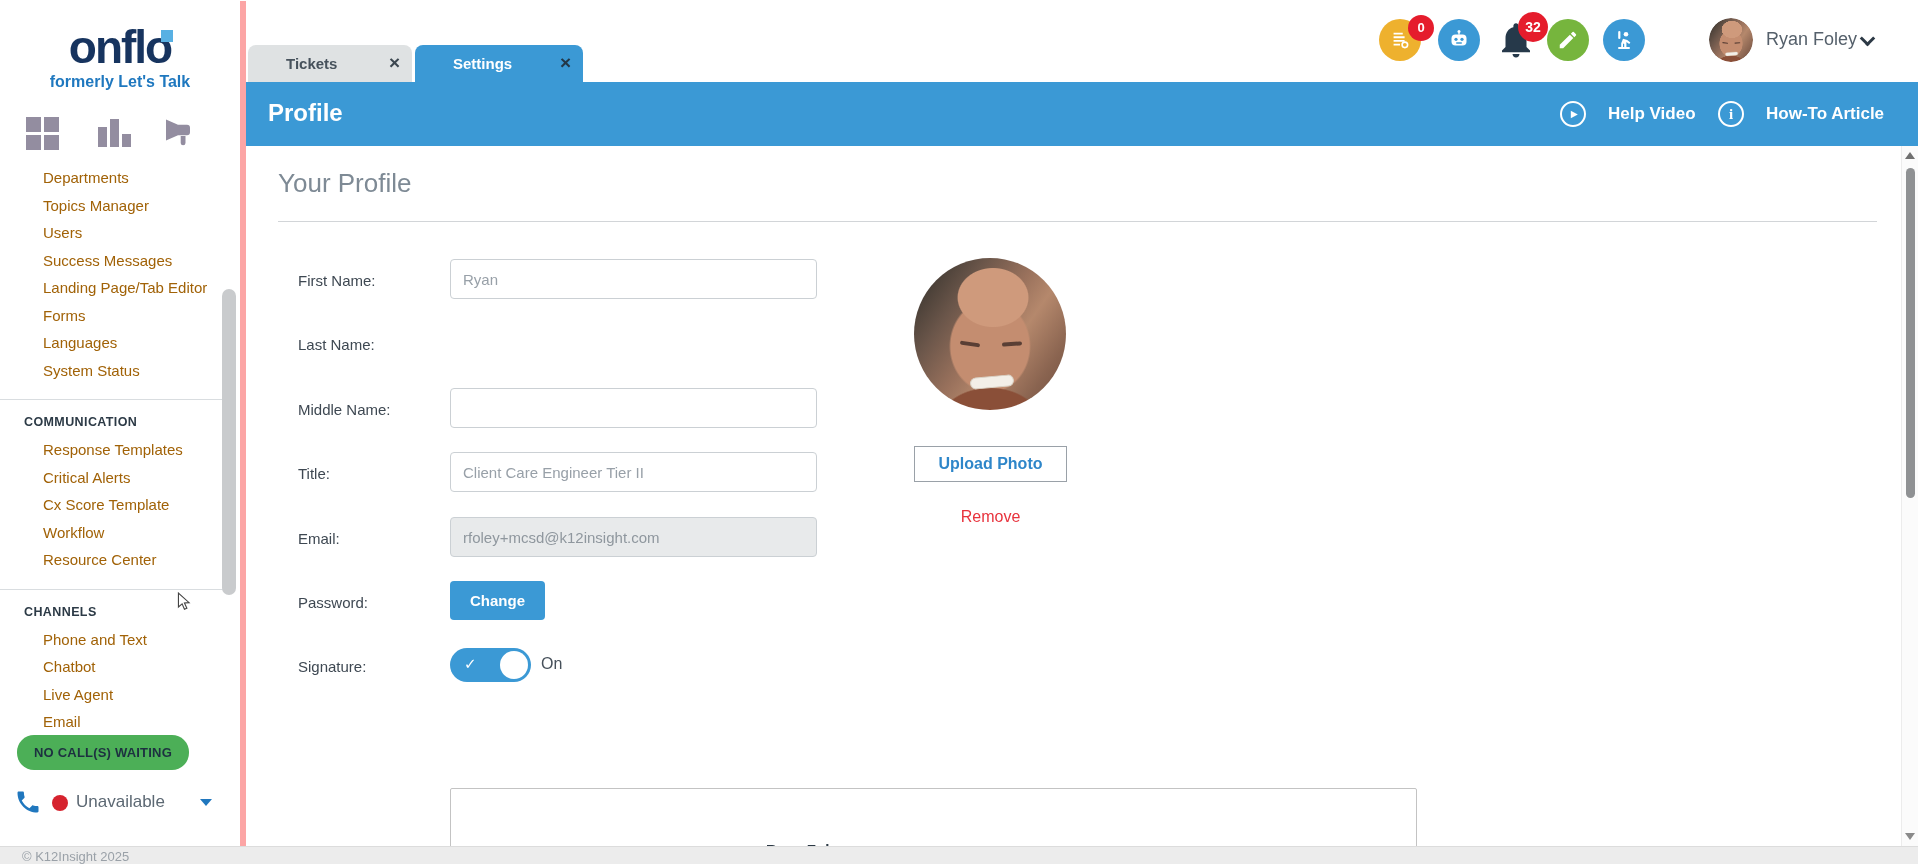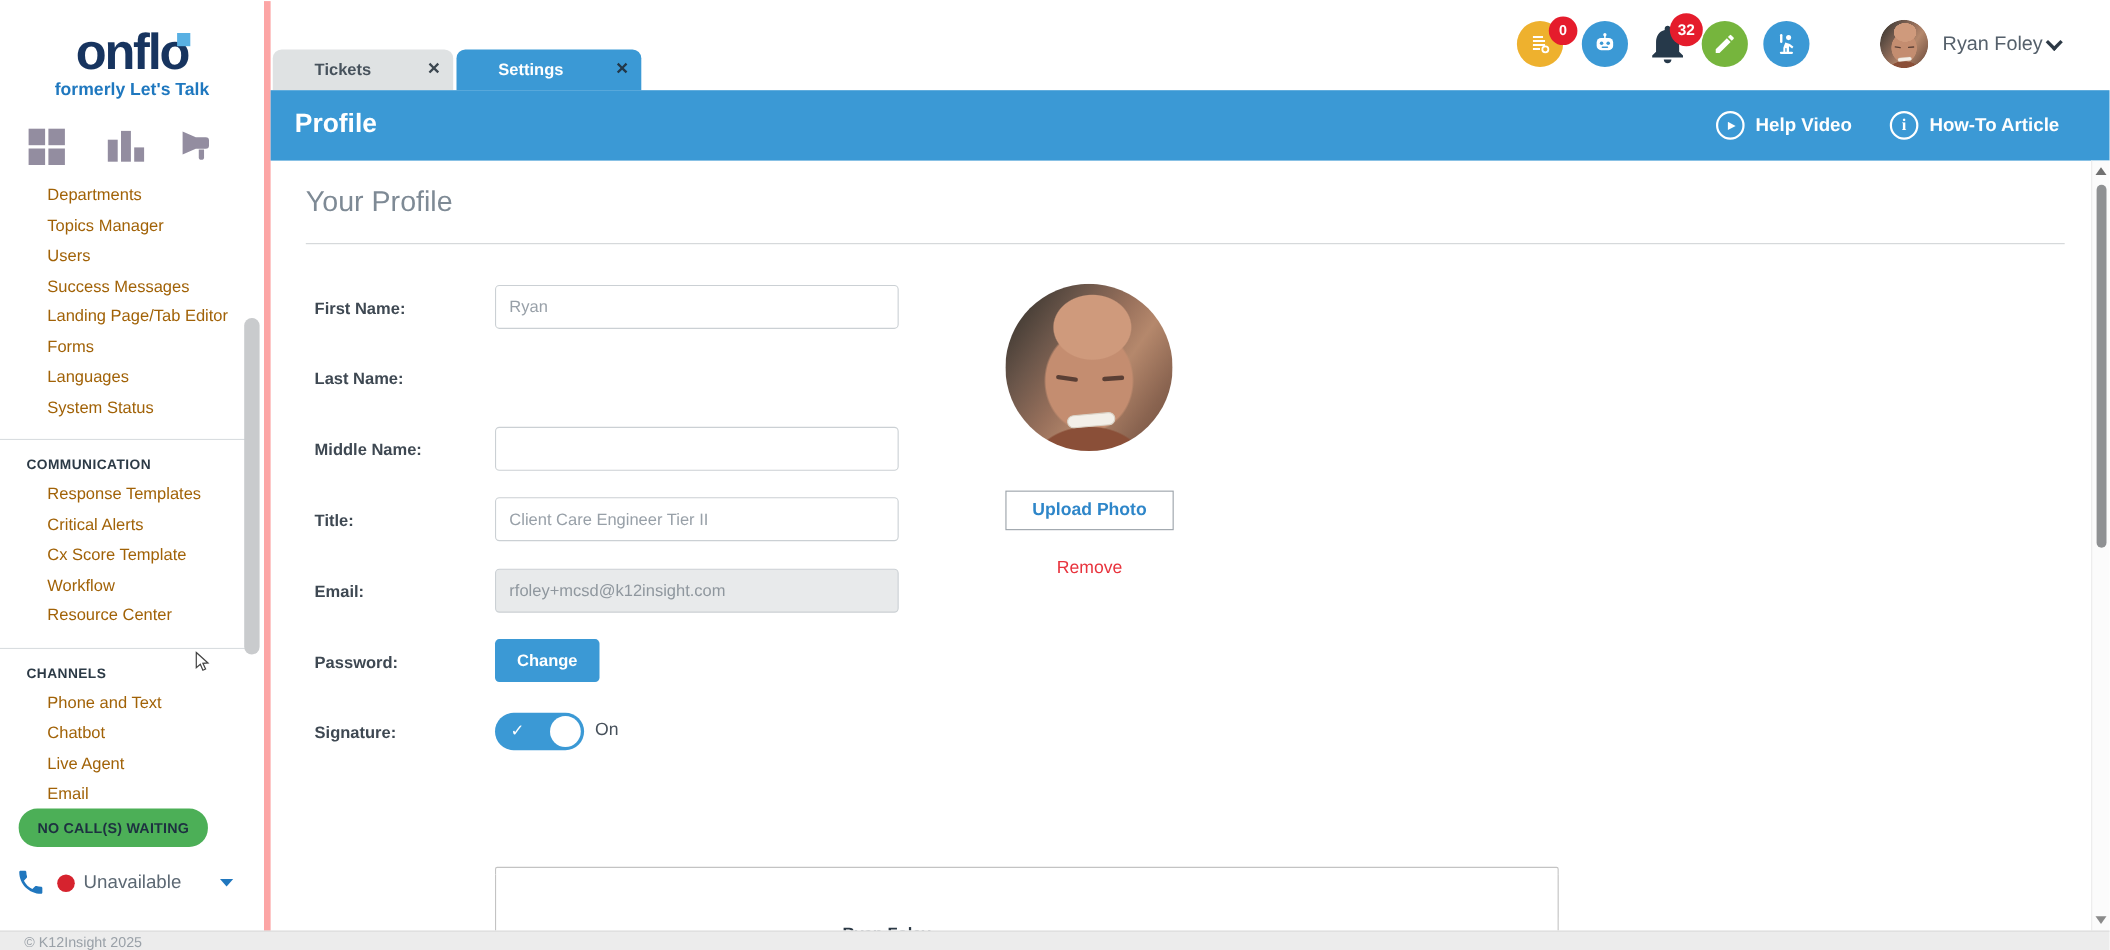--- a/index.html
+++ b/index.html
@@ -50,28 +50,28 @@
   .badge-32 { left:1518px; top:12px; width:30px; height:30px; line-height:30px; font-size:14px; }
   .bell-wrap { position:absolute; left:1496px; top:20px; width:40px; height:40px; cursor:pointer; }
   .avatar-sm { position:absolute; left:1709px; top:18px; width:44px; height:44px; border-radius:50%; overflow:hidden; cursor:pointer; }
   .avatar-sm .photo-art { transform:scale(0.2895); transform-origin:0 0; }
   .user-name { position:absolute; left:1766px; top:29px; font-size:18px; color:#55606b; cursor:pointer; }
   .user-caret { position:absolute; left:1862px; top:33px; width:11px; height:11px; border-right:3px solid #2c3945; border-bottom:3px solid #2c3945; transform:rotate(45deg); cursor:pointer; }
 
   
   .blue-header { position:absolute; left:246px; top:82px; width:1672px; height:64px; background:#3b99d5; }
   .bh-title { position:absolute; left:22px; top:17px; font-size:24px; font-weight:700; color:#fff; }
-  .bh-link { position:absolute; top:18px; height:28px; display:flex; align-items:center; gap:10px; color:#fff; font-size:17px; font-weight:700; cursor:pointer; }
+  .bh-link { position:absolute; top:18px; height:28px; display:flex; align-items:center; gap:22px; color:#fff; font-size:17px; font-weight:700; cursor:pointer; }
   .bh-help { left:1314px; } .bh-howto { left:1472px; }
   .info-circ { width:26px; height:26px; border-radius:50%; border:2px solid #fff; display:flex; align-items:center; justify-content:center; font-size:15px; font-weight:700; font-family:"Liberation Serif",serif; color:#fff; }
 
   
   .sec-title { position:absolute; left:278px; top:168px; font-size:26px; color:#7e8a95; }
   .sec-div { position:absolute; left:278px; top:221px; width:1599px; border-top:1px solid #d2d5d8; }
-  .frm-label { position:absolute; left:286px; font-size:15px; font-weight:700; color:#3e4852; }
+  .frm-label { position:absolute; left:298px; font-size:15px; font-weight:400; color:#3e4852; }
   .frm-input { position:absolute; left:450px; width:367px; height:40px; border:1px solid #cbd0d4; border-radius:4px; padding:0 12px; font-size:15px; color:#98a0a8; font-family:inherit; background:#fff; }
   .frm-input.disabled { background:#e8eaeb; color:#8f979e; }
   .btn-change { position:absolute; left:450px; top:581px; width:95px; height:39px; background:#3b99d5; border:none; border-radius:4px; color:#fff; font-size:15px; font-weight:700; cursor:pointer; font-family:inherit; }
   .toggle { position:absolute; left:450px; top:648px; width:81px; height:34px; border-radius:17px; background:#3b99d5; cursor:pointer; }
   .toggle .tick { position:absolute; left:14px; top:7px; color:#fff; font-size:15px; font-weight:700; }
   .toggle .knob { position:absolute; right:3px; top:3px; width:28px; height:28px; border-radius:50%; background:#fff; }
   .toggle-state { position:absolute; left:541px; top:655px; font-size:16px; color:#46505a; }
 
   
   .photo-art { width:152px; height:152px; border-radius:50%; overflow:hidden; position:relative;

